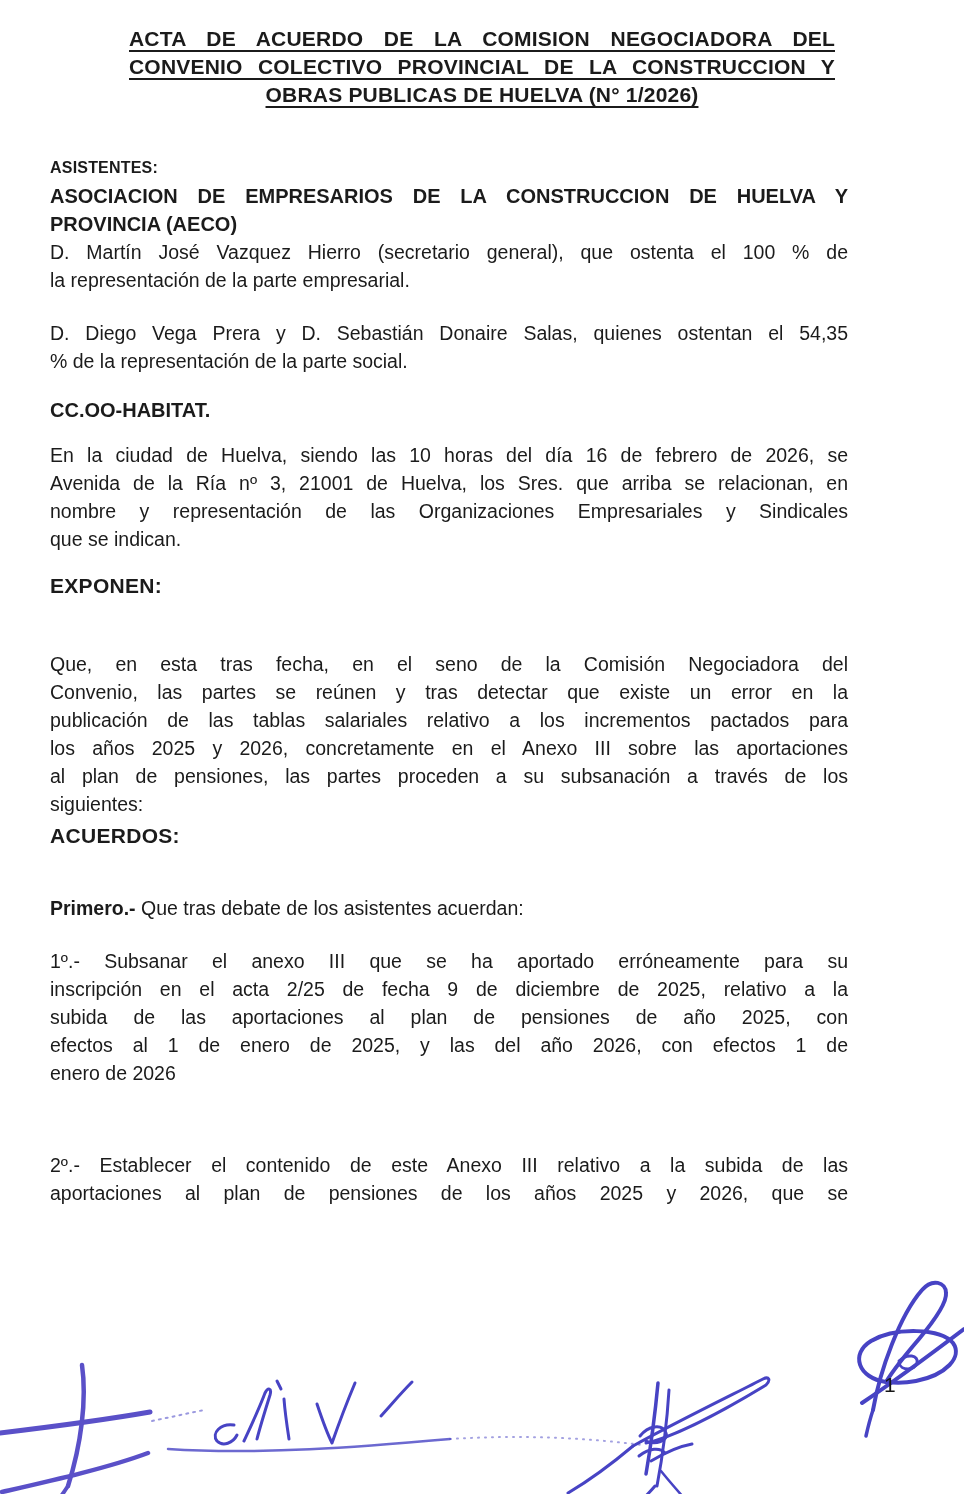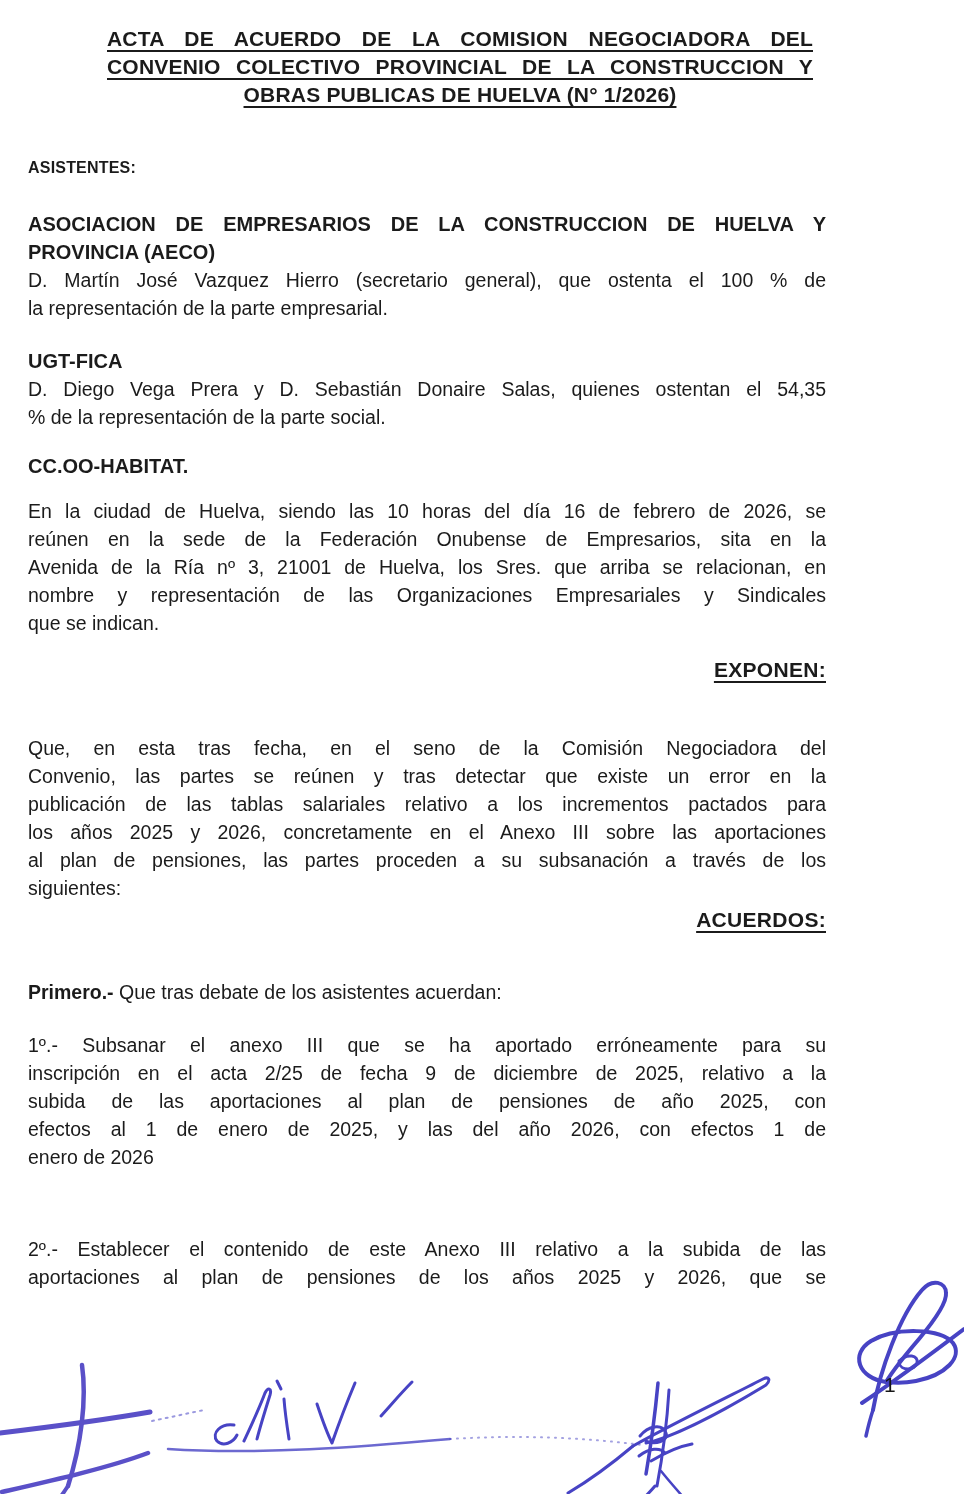--- a/index.html
+++ b/index.html
@@ -4,51 +4,51 @@
 <style>
   * { margin:0; padding:0; box-sizing:border-box; }
   html,body { background:#ffffff; }
   body {
     width:964px; height:1494px;
     position:relative; overflow:hidden;
     font-family:"Liberation Sans", sans-serif;
     color:#1b1b1b;
     -webkit-font-smoothing:antialiased;
   }
-  .page { position:absolute; inset:0; padding:25px 0 0 28px; }
+  .page { position:absolute; inset:0; padding:25px 0 0 50px; }
   .content { width:798px; }
 
   
   .line { line-height:28px; }
 
   .title { width:706px; margin-left:79px; font-weight:bold; font-size:21px; letter-spacing:.2px; }
   .title .line {
     text-align:justify; text-align-last:justify;
     text-decoration:underline; text-decoration-thickness:2px; text-underline-offset:4px;
   }
   .title .line.last { text-align-last:center; }
 
   .h-left { font-weight:bold; font-size:16px; line-height:28px; letter-spacing:.2px; }
 
   .h-center {
-    font-weight:bold; font-size:21px; line-height:28px; text-align:right;
-    text-decoration:underline; text-decoration-thickness:2px; text-underline-offset:4px;
+    font-weight:bold; font-size:21px; line-height:28px; text-align:left;
+    text-decoration-thickness:2px; text-underline-offset:4px;
     letter-spacing:.3px;
   }
 
   .para { font-size:19.5px; }
   .para.bold { font-weight:bold; font-size:20px; }
   .para .line { text-align:justify; text-align-last:justify; }
   .para .line.last { text-align-last:left; }
 
   .oneline { font-size:19.5px; line-height:28px; }
   .oneline .lbl { font-weight:bold; }
 
   .mt-asist   { margin-top:45px; }
-  .mt-party1  { margin-top:28px; }
+  .mt-party1  { }
   .mt-party2  { margin-top:25px; }
   .mt-party3  { margin-top:21px; }
   .mt-intro   { margin-top:17px; }
   .mt-exponen { margin-top:19px; }
   .mt-que     { margin-top:50px; }
   .mt-acuerdos{ margin-top:4px; }
   .mt-primero { margin-top:44px; }
   .mt-punto1  { margin-top:25px; }
   .mt-punto2  { margin-top:64px; }
 
@@ -83,38 +83,34 @@
           <div class="line">ASOCIACION DE EMPRESARIOS DE LA CONSTRUCCION DE HUELVA Y</div>
           <div class="line last">PROVINCIA (AECO)</div>
         </div>
       <div class="para">
           <div class="line">D. Martín José Vazquez Hierro (secretario general), que ostenta el 100 % de</div>
           <div class="line last">la representación de la parte empresarial.</div>
         </div>
     </div>
 
     <div class="mt-party2">
-      <div class="para bold">
-          <div class="line last">UGT-FICA</div>
-        </div>
       <div class="para">
           <div class="line">D. Diego Vega Prera y D. Sebastián Donaire Salas, quienes ostentan el 54,35</div>
           <div class="line last">% de la representación de la parte social.</div>
         </div>
     </div>
 
     <div class="mt-party3">
       <div class="para bold">
           <div class="line last">CC.OO-HABITAT.</div>
         </div>
     </div>
 
     <div class="para mt-intro">
         <div class="line">En la ciudad de Huelva, siendo las 10 horas del día 16 de febrero de 2026, se</div>
-        <div class="line">reúnen en la sede de la Federación Onubense de Empresarios, sita en la</div>
         <div class="line">Avenida de la Ría nº 3, 21001 de Huelva, los Sres. que arriba se relacionan, en</div>
         <div class="line">nombre y representación de las Organizaciones Empresariales y Sindicales</div>
         <div class="line last">que se indican.</div>
       </div>
 
     <div class="h-center mt-exponen">EXPONEN:</div>
 
     <div class="para mt-que">
         <div class="line">Que, en esta tras fecha, en el seno de la Comisión Negociadora del</div>
         <div class="line">Convenio, las partes se reúnen y tras detectar que existe un error en la</div>

